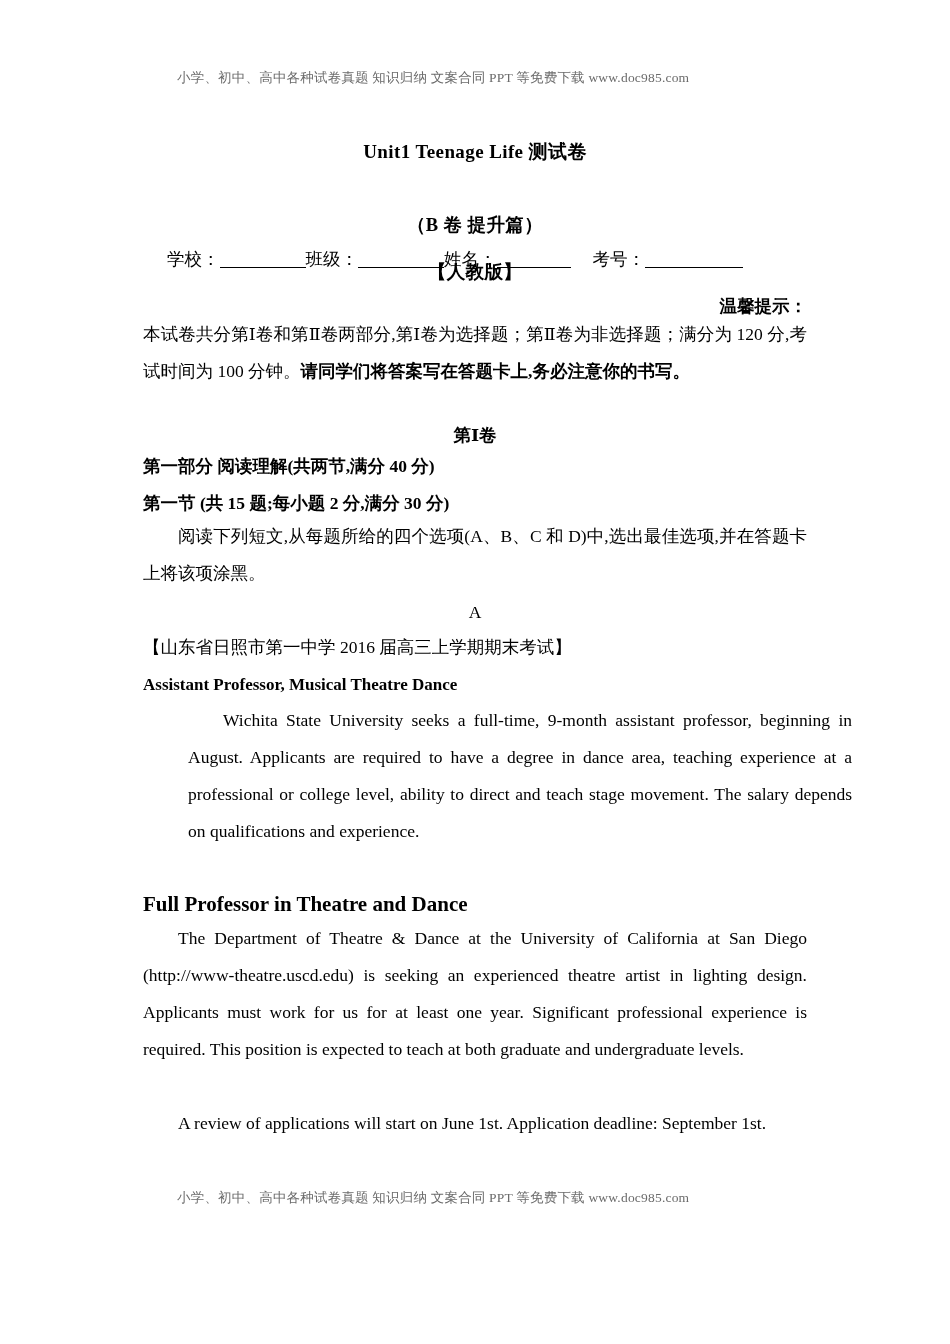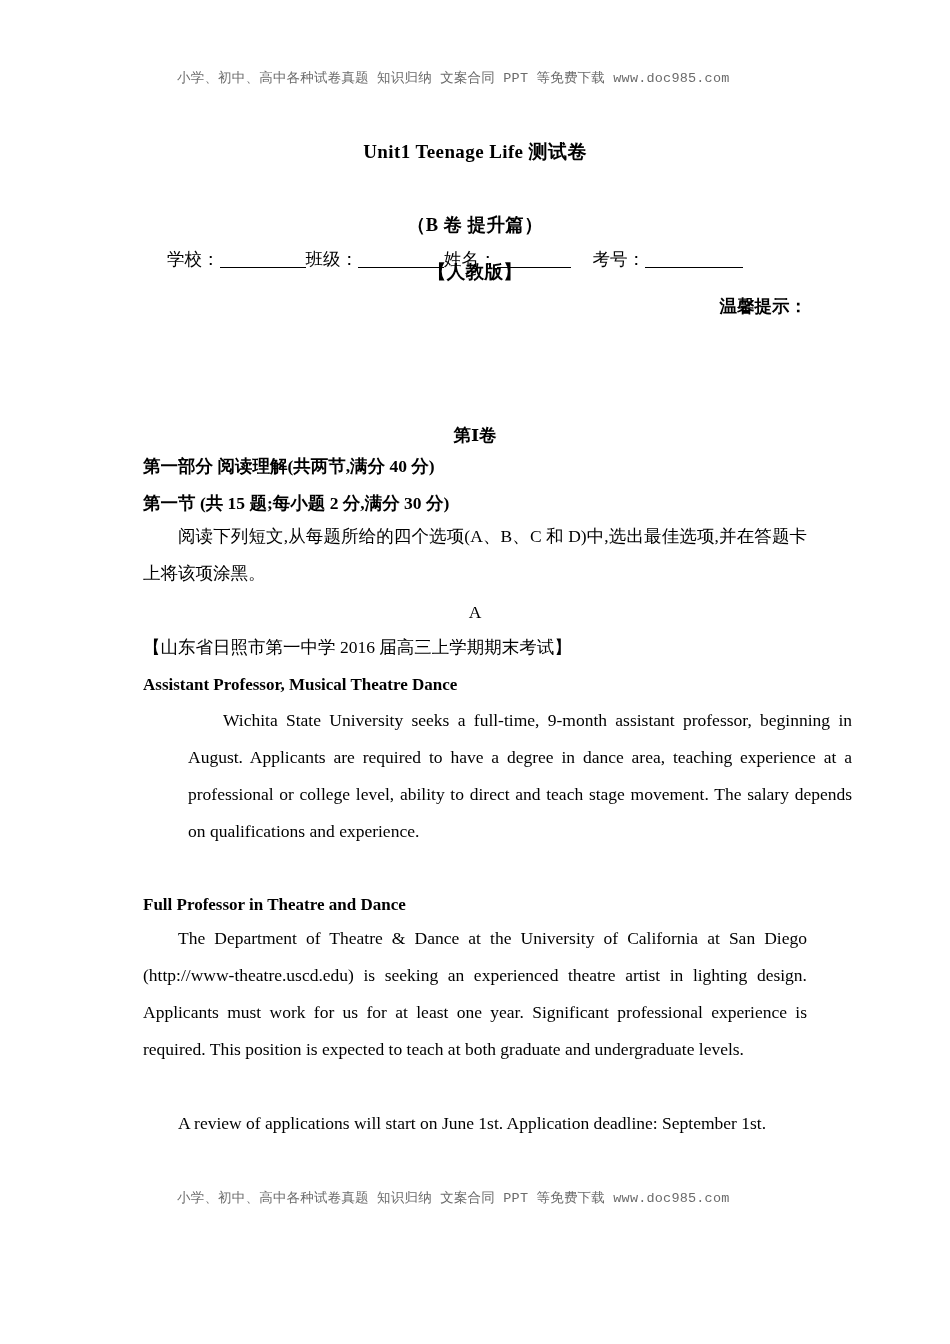--- a/index.html
+++ b/index.html
@@ -18,21 +18,21 @@
   .page {
     position: absolute;
     left: 143px;
     top: 0;
     width: 664px;
     height: 1344px;
   }
 
   
   .watermark {
-    font-family: Liberation Mono, monospace;
+    font-family: Liberation Serif, serif;
     font-size: 13.5px;
     color: #6b6b6b;
     letter-spacing: .2px;
     white-space: nowrap;
   }
   .wm-top {
     position: absolute;
     left: 34px;
     top: 69px;
   }
@@ -94,40 +94,41 @@
   .sec1  { top: 485px; font-weight: bold; }
 
   .instr { top: 518px; text-align: justify; text-justify: inter-character; text-indent: 35px; }
 
   .mark-a { top: 594px; text-align: center; }
   .source { top: 629px; }
 
   .hd-1 { top: 666px; font-weight: bold; font-size: 17px; }
   .p-1  { top: 702px; text-align: justify; text-indent: 35px; margin-left: 45px; }
   .p-2  { top: 849px; text-indent: 35px; }
-  .hd-2 { top: 886px; font-weight: bold; font-size: 17px; }
+  .hd-2 { top: 886px; font-weight: bold; font-size: 21px; }
   .p-3  { top: 920px; text-align: justify; text-indent: 35px; }
   .p-4  { top: 1105px; text-align: justify; text-indent: 35px; }
 </style>
 </head>
 <body>
 
 <div class="page">
 
   <div class="watermark wm-top">小学、初中、高中各种试卷真题 知识归纳 文案合同 PPT 等免费下载  www.doc985.com</div>
 
   <div class="doc-title title1">Unit1  Teenage Life 测试卷</div>
   <div class="doc-title title2">（B 卷 提升篇）</div>
   <div class="doc-title title3">【人教版】</div>
 
   <div class="info-line">
     <span class="indent"></span><span>学校：</span><span class="blank b1"></span><span>班级：</span><span class="blank b2"></span><span>姓名：</span><span class="blank b3"></span><span class="gap-m"></span><span>考号：</span><span class="blank b4"></span>
   </div>
 
   <div class="blk tip-head">温馨提示：</div>
+  <div class="blk tip-body"><span>本试卷共分第Ⅰ卷和第Ⅱ卷两部分,第Ⅰ卷为选择题；第Ⅱ卷为非选择题；满分为 120 分,考试时间为 100 分钟。</span><b>请同学们将答案写在答题卡上,务必注意你的书写。</b></div>
 
   <div class="blk juan">第Ⅰ卷</div>
   <div class="blk part1">第一部分  阅读理解(共两节,满分 40 分)</div>
   <div class="blk sec1">第一节 (共 15 题;每小题 2 分,满分 30 分)</div>
   <div class="blk instr">阅读下列短文,从每题所给的四个选项(A、B、C 和 D)中,选出最佳选项,并在答题卡上将该项涂黑。</div>
 
   <div class="blk mark-a">A</div>
   <div class="blk source">【山东省日照市第一中学 2016 届高三上学期期末考试】</div>
 
   <div class="blk hd-1">Assistant Professor, Musical Theatre Dance</div>

